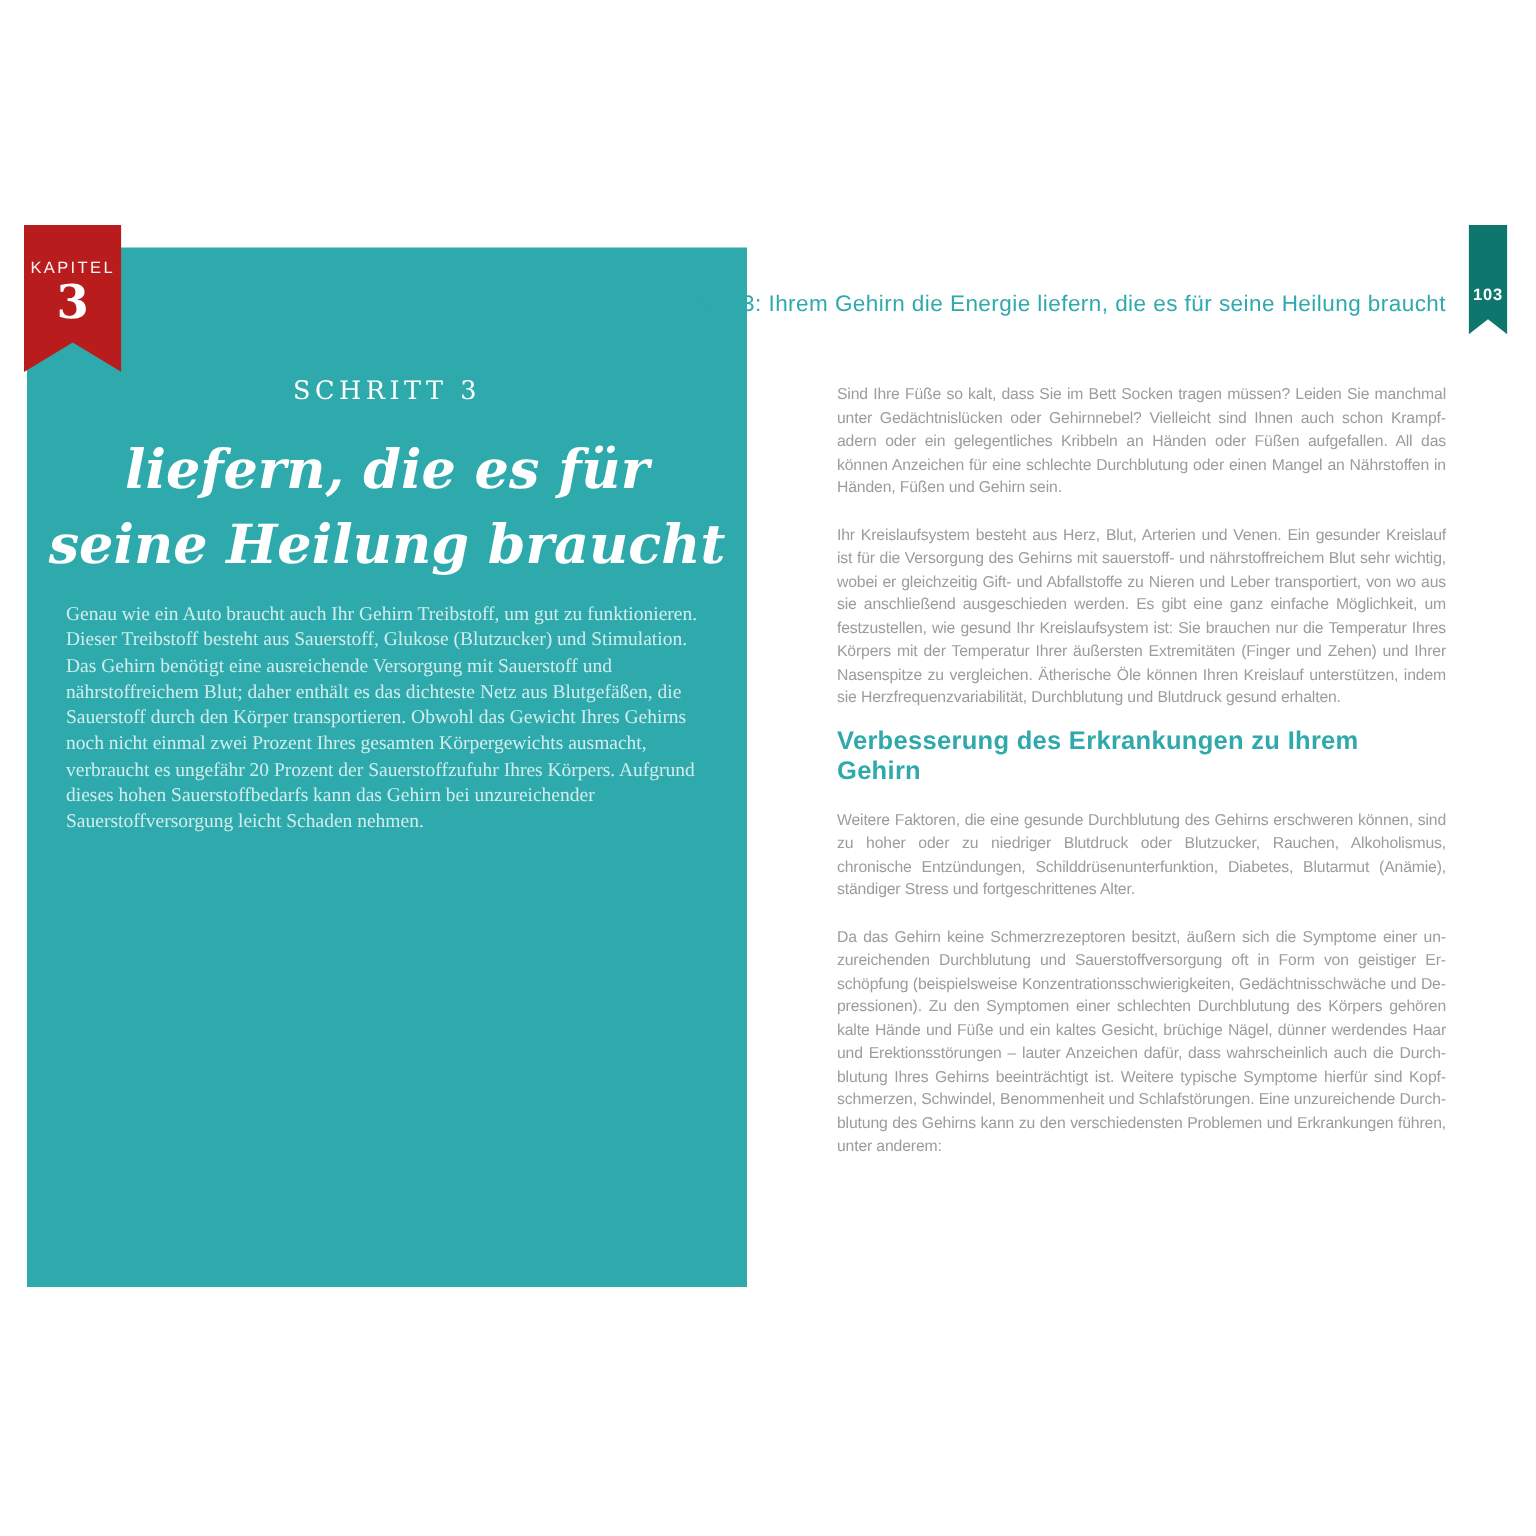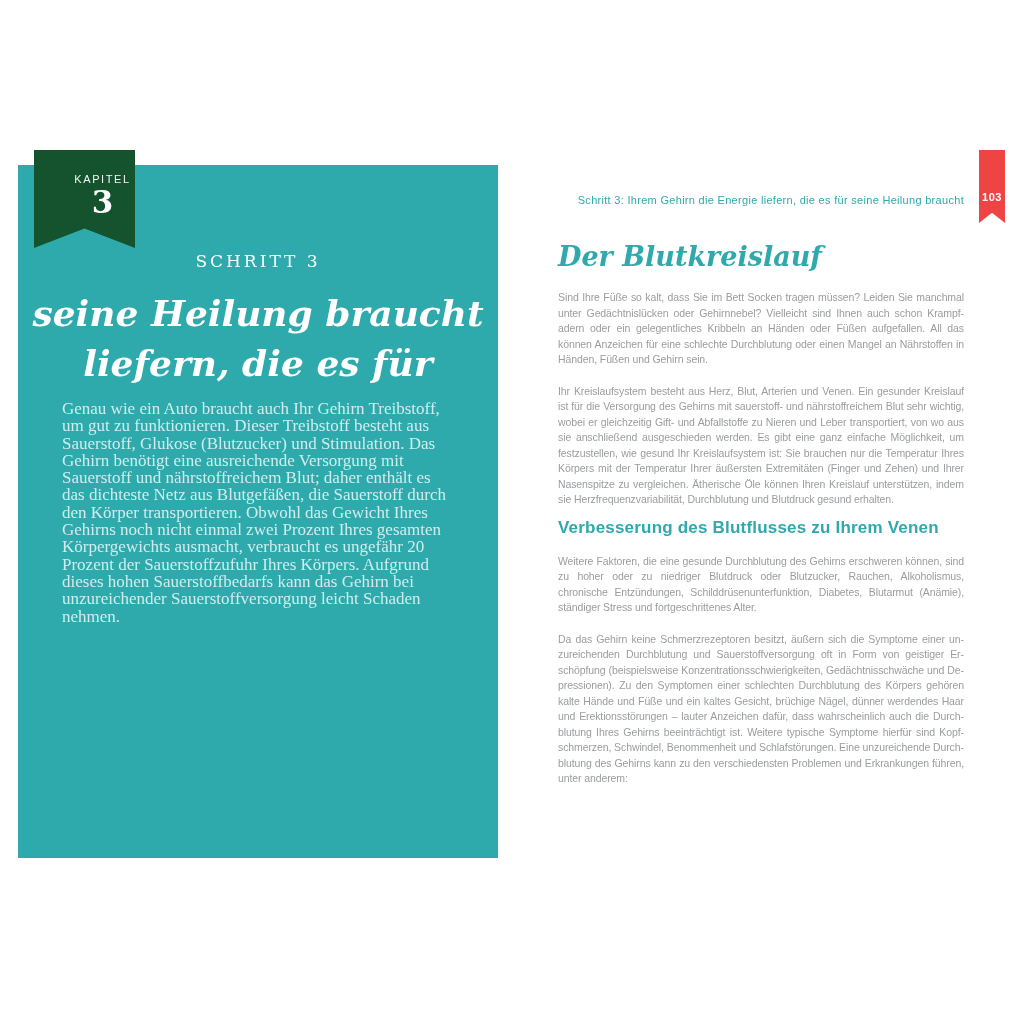--- a/index.html
+++ b/index.html
@@ -20,28 +20,27 @@
   .panel {
     position: absolute;
     left: 18px;
     top: 165px;
     width: 480px;
     height: 693px;
     background: #2faaac;
   }
   .chapter-ribbon {
     position: absolute;
-    left: 34px;
+    left: 16px;
     top: 150px;
     width: 65px;
     height: 98px;
-    background: #14532d;
+    background: #b91c1c;
     clip-path: polygon(0 0, 100% 0, 100% 100%, 50% 80%, 0 100%);
     text-align: center;
-    padding-left: 36px;
   }
   .ribbon-label {
     margin-top: 23px;
     font-size: 11px;
     letter-spacing: 1.6px;
     color: rgba(255,255,255,0.95);
   }
   .ribbon-number {
     margin-top: 2px;
     font-family: "DejaVu Serif", serif;
@@ -63,46 +62,46 @@
     text-align: center;
     font-family: "DejaVu Serif", serif;
     font-style: italic;
     font-weight: bold;
     font-size: 36px;
     line-height: 50px;
     color: #ffffff;
   }
   .chapter-title span { display: block; }
   .intro {
-    margin: 12px 44px 0;
+    margin: 12px 26px 0;
     font-family: "Liberation Serif", serif;
-    font-size: 17px;
+    font-size: 13px;
     line-height: 17.3px;
     text-align: left;
     color: rgba(255,255,255,0.78);
     hyphens: manual;
   }
 
   
   .running-header {
     position: absolute;
     right: 60px;
     top: 194px;
     white-space: nowrap;
-    font-size: 11px;
+    font-size: 15px;
     letter-spacing: 0.3px;
     color: #2fa9ac;
   }
   .page-ribbon {
     position: absolute;
     left: 979px;
     top: 150px;
     width: 26px;
     height: 73px;
-    background: #ef4444;
+    background: #0f766e;
     clip-path: polygon(0 0, 100% 0, 100% 100%, 50% 86%, 0 100%);
     text-align: center;
     color: #ffffff;
   }
   .page-ribbon span {
     display: block;
     margin-top: 41px;
     font-size: 11px;
     font-weight: bold;
     letter-spacing: 0.5px;
@@ -141,40 +140,39 @@
 </style>
 </head>
 <body>
 
 <div class="spread">
 
   <section>
     <div class="panel">
       <div class="step-label">SCHRITT 3</div>
       <h1 class="chapter-title">
+        <span>liefern, die es für</span>
         <span>seine Heilung braucht</span>
-        <span>liefern, die es für</span>
       </h1>
       <p class="intro">Genau wie ein Auto braucht auch Ihr Gehirn Treibstoff, um gut zu funk­tionieren. Dieser Treibstoff besteht aus Sauerstoff, Glukose (Blutzucker) und Stimulation. Das Gehirn benötigt eine ausreichende Versorgung mit Sauerstoff und nährstoffreichem Blut; daher enthält es das dichtes­te Netz aus Blutgefäßen, die Sauerstoff durch den Körper transportie­ren. Obwohl das Gewicht Ihres Gehirns noch nicht einmal zwei Prozent Ihres gesamten Körpergewichts ausmacht, verbraucht es ungefähr 20 Prozent der Sauerstoffzufuhr Ihres Körpers. Aufgrund dieses hohen Sauerstoffbedarfs kann das Gehirn bei unzureichender Sauerstoffver­sorgung leicht Schaden nehmen.</p>
     </div>
     <div class="chapter-ribbon">
       <div class="ribbon-label">KAPITEL</div>
       <div class="ribbon-number">3</div>
     </div>
   </section>
 
   <section>
     <div class="running-header">Schritt 3: Ihrem Gehirn die Energie liefern, die es für seine Heilung braucht</div>
     <div class="page-ribbon">
       <span>103</span>
     </div>
 
     <div class="content">
-      <h2 class="heading-script">Der Blutkreislauf</h2>
       <p>Sind Ihre Füße so kalt, dass Sie im Bett Socken tragen müssen? Leiden Sie manchmal unter Gedächtnislücken oder Gehirnnebel? Vielleicht sind Ihnen auch schon Krampf­adern oder ein gelegentliches Kribbeln an Händen oder Füßen aufgefallen. All das können Anzeichen für eine schlechte Durchblutung oder einen Mangel an Nährstoffen in Händen, Füßen und Gehirn sein.</p>
       <p>Ihr Kreislaufsystem besteht aus Herz, Blut, Arterien und Venen. Ein gesunder Kreislauf ist für die Versorgung des Gehirns mit sauerstoff- und nährstoffreichem Blut sehr wich­tig, wobei er gleichzeitig Gift- und Abfallstoffe zu Nieren und Leber transportiert, von wo aus sie anschließend ausgeschieden werden. Es gibt eine ganz einfache Möglichkeit, um festzustellen, wie gesund Ihr Kreislaufsystem ist: Sie brauchen nur die Temperatur Ihres Körpers mit der Temperatur Ihrer äußersten Extremitäten (Finger und Zehen) und Ihrer Nasenspitze zu vergleichen. Ätherische Öle können Ihren Kreislauf unterstützen, indem sie Herzfrequenzvariabilität, Durchblutung und Blutdruck gesund erhalten.</p>
-      <h3 class="subheading">Verbesserung des Blutflusses zu Ihrem Venen</h3>
+      <h3 class="subheading">Verbesserung des Erkrankungen zu Ihrem Gehirn</h3>
       <p>Weitere Faktoren, die eine gesunde Durchblutung des Gehirns erschweren können, sind zu hoher oder zu niedriger Blutdruck oder Blutzucker, Rauchen, Alkoholismus, chronische Entzündungen, Schilddrüsenunterfunktion, Diabetes, Blutarmut (Anämie), ständiger Stress und fortgeschrittenes Alter.</p>
       <p>Da das Gehirn keine Schmerzrezeptoren besitzt, äußern sich die Symptome einer un­zureichenden Durchblutung und Sauerstoffversorgung oft in Form von geistiger Er­schöpfung (beispielsweise Konzentrationsschwierigkeiten, Gedächtnisschwäche und De­pressionen). Zu den Symptomen einer schlechten Durchblutung des Körpers gehören kalte Hände und Füße und ein kaltes Gesicht, brüchige Nägel, dünner werdendes Haar und Erektionsstörungen – lauter Anzeichen dafür, dass wahrscheinlich auch die Durch­blutung Ihres Gehirns beeinträchtigt ist. Weitere typische Symptome hierfür sind Kopf­schmerzen, Schwindel, Benommenheit und Schlafstörungen. Eine unzureichende Durch­blutung des Gehirns kann zu den verschiedensten Problemen und Erkrankungen führen, unter anderem:</p>
     </div>
   </section>
 
 </div>
 
 </body></html>

